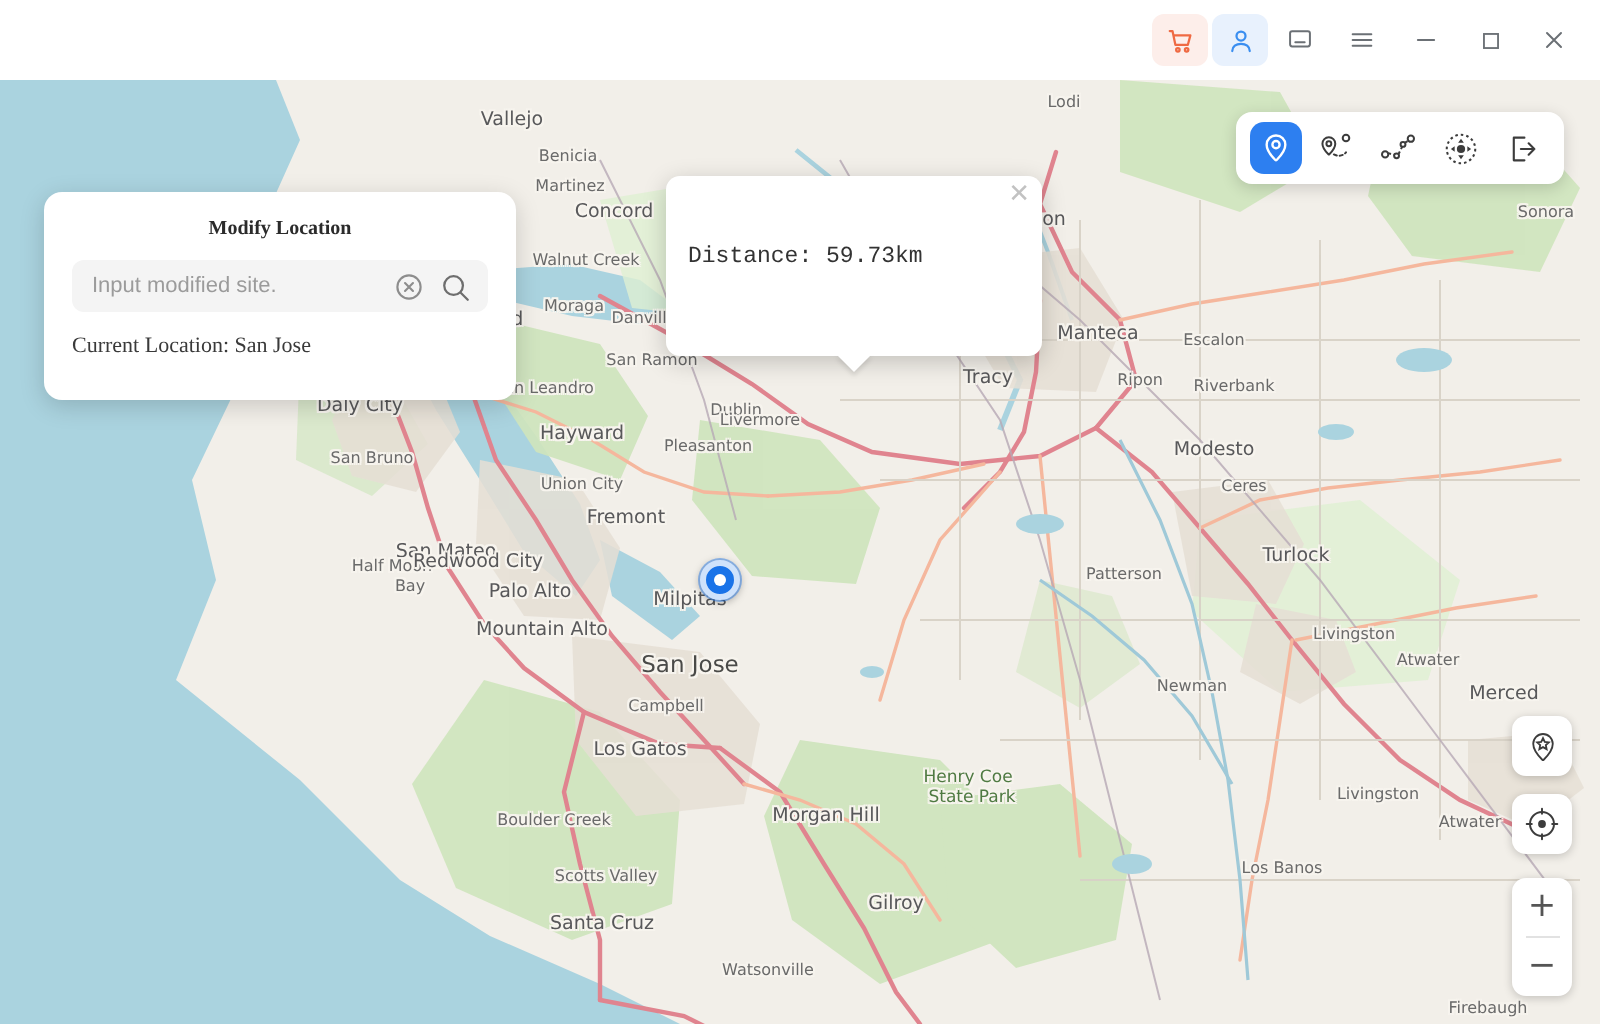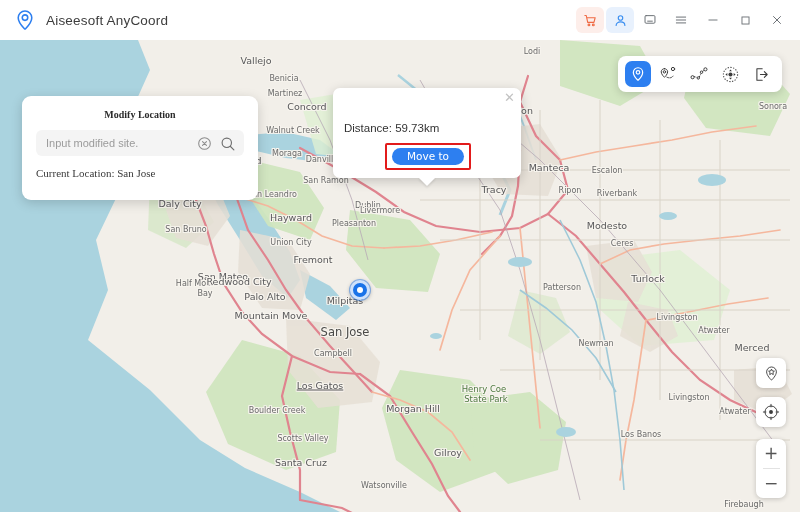--- a/index.html
+++ b/index.html
@@ -133,21 +133,21 @@
     line-height: 1; font-family: "DejaVu Sans", sans-serif;
   }
   #popup-region {
     position: absolute; left: 11px; top: 13px;
     font-size: 11.5px; color: #333;
     font-family: "DejaVu Sans", sans-serif;
   }
   #popup-distance {
     position: absolute; left: 11px; top: 34px;
     font-size: 11.5px; color: #333;
-    font-family: Liberation Sans, sans-serif;
+    font-family: Liberation Mono, monospace;
   }
   #moveto-highlight {
     position: absolute; left: 52px; top: 55px;
     width: 86px; height: 27px;
     border: 2px solid #e21b1b; border-radius: 2px;
     display: flex; align-items: center; justify-content: center;
   }
   #moveto-button {
     width: 72px; height: 17px; border-radius: 9px;
     background: #2d7ff0; border: 0;
@@ -197,29 +197,20 @@
     font-family: "DejaVu Sans", sans-serif; line-height: 1;
   }
   #zoom-sep { width: 17px; height: 1px; background: #e2e2e2; }
 </style>
 </head>
 <body>
 
 <div id="app">
 
   <div id="titlebar">
-    <div id="brand">
-      <span id="brand-icon-wrap">
-        <svg id="brand-icon" viewBox="0 0 24 24" fill="none">
-          <path d="M12 2.2c-4.1 0-7.4 3.3-7.4 7.4 0 5.2 6.5 11.6 6.8 11.9.3.3.9.3 1.2 0 .3-.3 6.8-6.7 6.8-11.9 0-4.1-3.3-7.4-7.4-7.4z" stroke="#2d7ff0" stroke-width="1.7"></path>
-          <circle cx="12" cy="9.4" r="3" stroke="#2d7ff0" stroke-width="1.7"></circle>
-        </svg>
-      </span>
-      <span id="brand-title">Aiseesoft AnyCoord</span>
-    </div>
 
     <div id="win-actions">
       <div class="win-btn cart-hl">
         <svg width="15" height="15" viewBox="0 0 24 24" fill="none" stroke="#ef6a43" stroke-width="1.8" stroke-linecap="round" stroke-linejoin="round">
           <path d="M3 4h2.2l2.3 11h10l2-7.5H6.3"></path>
           <circle cx="9.5" cy="19" r="1.4"></circle>
             <circle cx="16.5" cy="19" r="1.4"></circle>
         </svg>
       </div>
       <div class="win-btn user-hl">
@@ -362,25 +353,25 @@
 
     <div id="map-labels">
         <div class="lbl big" style="left: 183px; top: 133px; transform: translate(-50%, -50%);">San Francisco</div>
         <div class="lbl mid" style="left: 180px; top: 163px; transform: translate(-50%, -50%);">Daly City</div>
         <div class="lbl small" style="left: 186px; top: 189px; transform: translate(-50%, -50%);">San Bruno</div>
         <div class="lbl mid" style="left: 223px; top: 236px; transform: translate(-50%, -50%);">San Mateo</div>
         <div class="lbl small" style="left: 196px; top: 243px; transform: translate(-50%, -50%);">Half Moon</div>
         <div class="lbl small" style="left: 205px; top: 253px; transform: translate(-50%, -50%);">Bay</div>
         <div class="lbl mid" style="left: 239px; top: 241px; transform: translate(-50%, -50%);">Redwood City</div>
         <div class="lbl mid" style="left: 265px; top: 256px; transform: translate(-50%, -50%);">Palo Alto</div>
-        <div class="lbl mid" style="left: 271px; top: 275px; transform: translate(-50%, -50%);">Mountain Move</div>
+        <div class="lbl mid" style="left: 271px; top: 275px; transform: translate(-50%, -50%);">Mountain Alto</div>
         <div class="lbl mid" style="left: 345px; top: 260px; transform: translate(-50%, -50%);">Milpitas</div>
         <div class="lbl big" style="left: 345px; top: 292px; transform: translate(-50%, -50%);">San Jose</div>
         <div class="lbl small" style="left: 333px; top: 313px; transform: translate(-50%, -50%);">Campbell</div>
-        <div class="lbl mid" style="left: 320px; top: 345px; transform: translate(-50%, -50%); text-decoration: underline;">Los Gatos</div>
+        <div class="lbl mid" style="left: 320px; top: 335px; transform: translate(-50%, -50%);">Los Gatos</div>
         <div class="lbl small" style="left: 277px; top: 370px; transform: translate(-50%, -50%);">Boulder Creek</div>
         <div class="lbl small" style="left: 303px; top: 398px; transform: translate(-50%, -50%);">Scotts Valley</div>
         <div class="lbl mid" style="left: 301px; top: 422px; transform: translate(-50%, -50%);">Santa Cruz</div>
         <div class="lbl small" style="left: 384px; top: 445px; transform: translate(-50%, -50%);">Watsonville</div>
         <div class="lbl mid" style="left: 413px; top: 368px; transform: translate(-50%, -50%);">Morgan Hill</div>
         <div class="lbl mid" style="left: 448px; top: 412px; transform: translate(-50%, -50%);">Gilroy</div>
         <div class="lbl park" style="left: 484px; top: 350px; transform: translate(-50%, -50%);">Henry Coe</div>
         <div class="lbl park" style="left: 486px; top: 360px; transform: translate(-50%, -50%);">State Park</div>
         <div class="lbl mid" style="left: 291px; top: 177px; transform: translate(-50%, -50%);">Hayward</div>
         <div class="lbl small" style="left: 272px; top: 154px; transform: translate(-50%, -50%);">San Leandro</div>
@@ -439,23 +430,20 @@
             <path d="M16.2 16.2L21 21"></path>
           </svg>
         </span>
       </div>
       <div id="current-location">Current Location: San Jose</div>
     </div>
 
     <div id="info-popup">
       <span id="popup-close">✕</span>
       <div id="popup-distance">Distance: 59.73km</div>
-      <div id="moveto-highlight">
-        <button id="moveto-button">Move to</button>
-      </div>
     </div>
 
     <div id="mode-toolbar">
       <div class="mode-btn active">
         <svg width="16" height="16" viewBox="0 0 24 24" fill="none" stroke="#ffffff" stroke-width="1.8">
           <path d="M12 2.6c-3.9 0-7 3.1-7 7 0 5 6.2 11.1 6.5 11.4.3.3.7.3 1 0 .3-.3 6.5-6.4 6.5-11.4 0-3.9-3.1-7-7-7z"></path>
           <circle cx="12" cy="9.5" r="2.7"></circle>
         </svg>
       </div>
       <div class="mode-btn">

